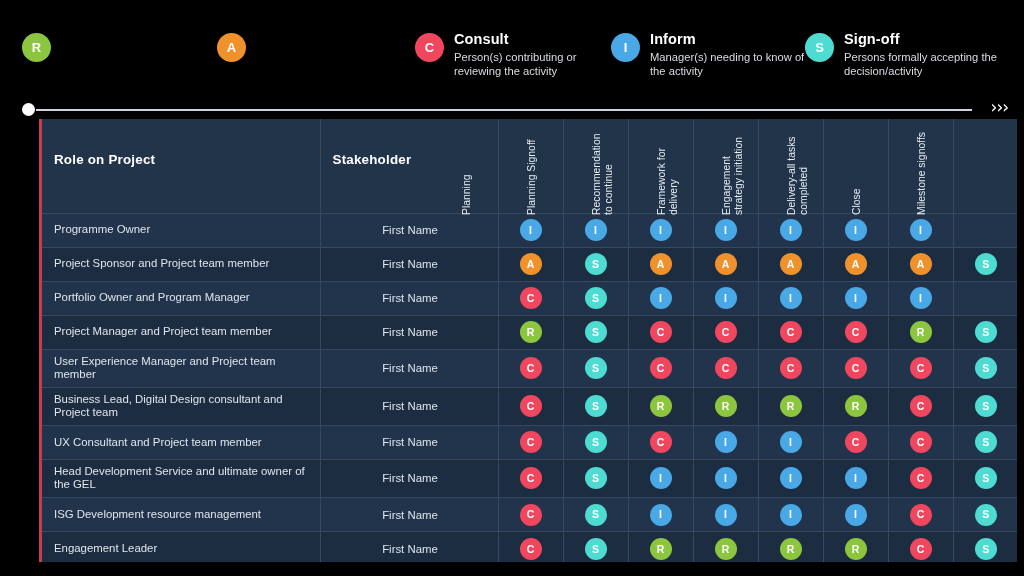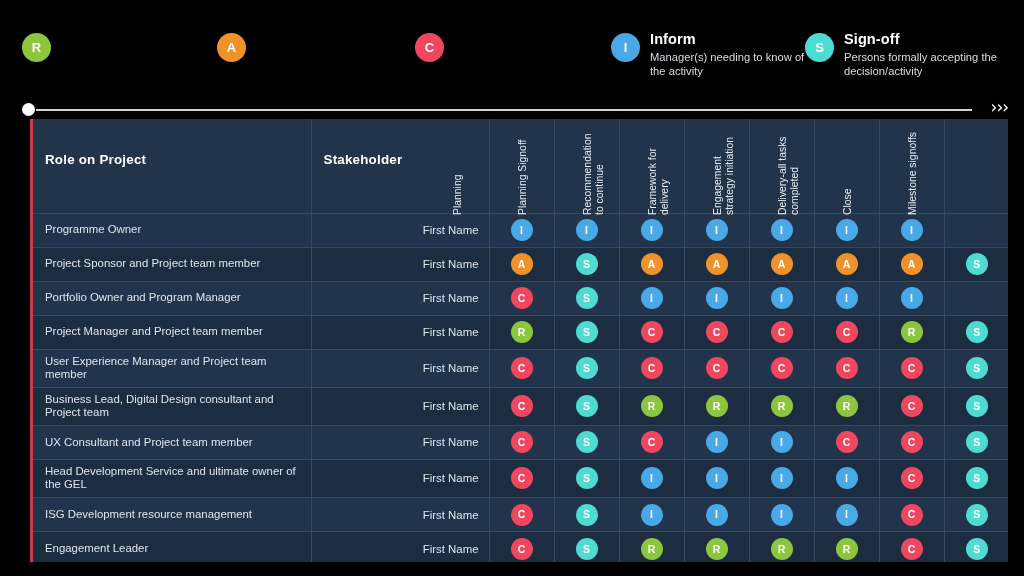--- a/index.html
+++ b/index.html
@@ -58,21 +58,21 @@
     background: #cfd4da;
   }
   .progress-chevrons {
     position: absolute; right: 0; top: -4px;
     color: #ffffff; font-size: 17px; letter-spacing: -1px;
     font-family: "DejaVu Sans", sans-serif;
   }
 
   
   .table-wrap {
-    position: absolute; left: 30px; top: 119px;
+    position: absolute; left: 39px; top: 119px;
     width: 978px; height: 443px;
     background: #1d2e42;
     border-left: 3px solid #cc3b4b;
     overflow: hidden;
   }
   table.raci {
     width: 100%; height: 100%;
     border-collapse: collapse;
     table-layout: fixed;
   }
@@ -114,21 +114,21 @@
   tbody tr:nth-child(odd) td { background: #22344b; }
   tbody tr:nth-child(even) td { background: #1d2d41; }
 
   td.role-cell {
     color: #dfe5ec; font-size: 11.4px; font-weight: 400;
     padding: 5px 10px 5px 12px; line-height: 13.6px;
     text-align: left;
   }
   td.stake-cell {
     color: #dfe5ec; font-size: 11.4px; font-weight: 400;
-    padding: 5px 10px 5px 12px; text-align: right;
+    padding: 5px 10px 5px 12px; text-align: center;
   }
   td.badge-cell { text-align: center; padding: 0; }
 
   .badge {
     display: inline-flex; align-items: center; justify-content: center;
     width: 22px; height: 22px; border-radius: 50%;
     color: #ffffff; font-size: 10.5px; font-weight: 600;
     line-height: 1;
   }
   .badge.empty { background: transparent; }
@@ -140,20 +140,24 @@
 
   <div class="legend">
       <div class="legend-item li0">
         <div class="legend-badge" style="background: rgb(140, 198, 62);">R</div>
       </div>
       <div class="legend-item li1">
         <div class="legend-badge" style="background: rgb(240, 146, 43);">A</div>
       </div>
       <div class="legend-item li2">
         <div class="legend-badge" style="background: rgb(240, 71, 95);">C</div>
+        <div class="legend-text">
+          <div class="legend-title">Consult</div>
+          <div class="legend-desc">Person(s) contributing or reviewing the activity</div>
+        </div>
       </div>
       <div class="legend-item li3">
         <div class="legend-badge" style="background: rgb(72, 169, 230);">I</div>
         <div class="legend-text">
           <div class="legend-title">Inform</div>
           <div class="legend-desc">Manager(s) needing to know of the activity</div>
         </div>
       </div>
       <div class="legend-item li4">
         <div class="legend-badge" style="background: rgb(77, 219, 210);">S</div>

